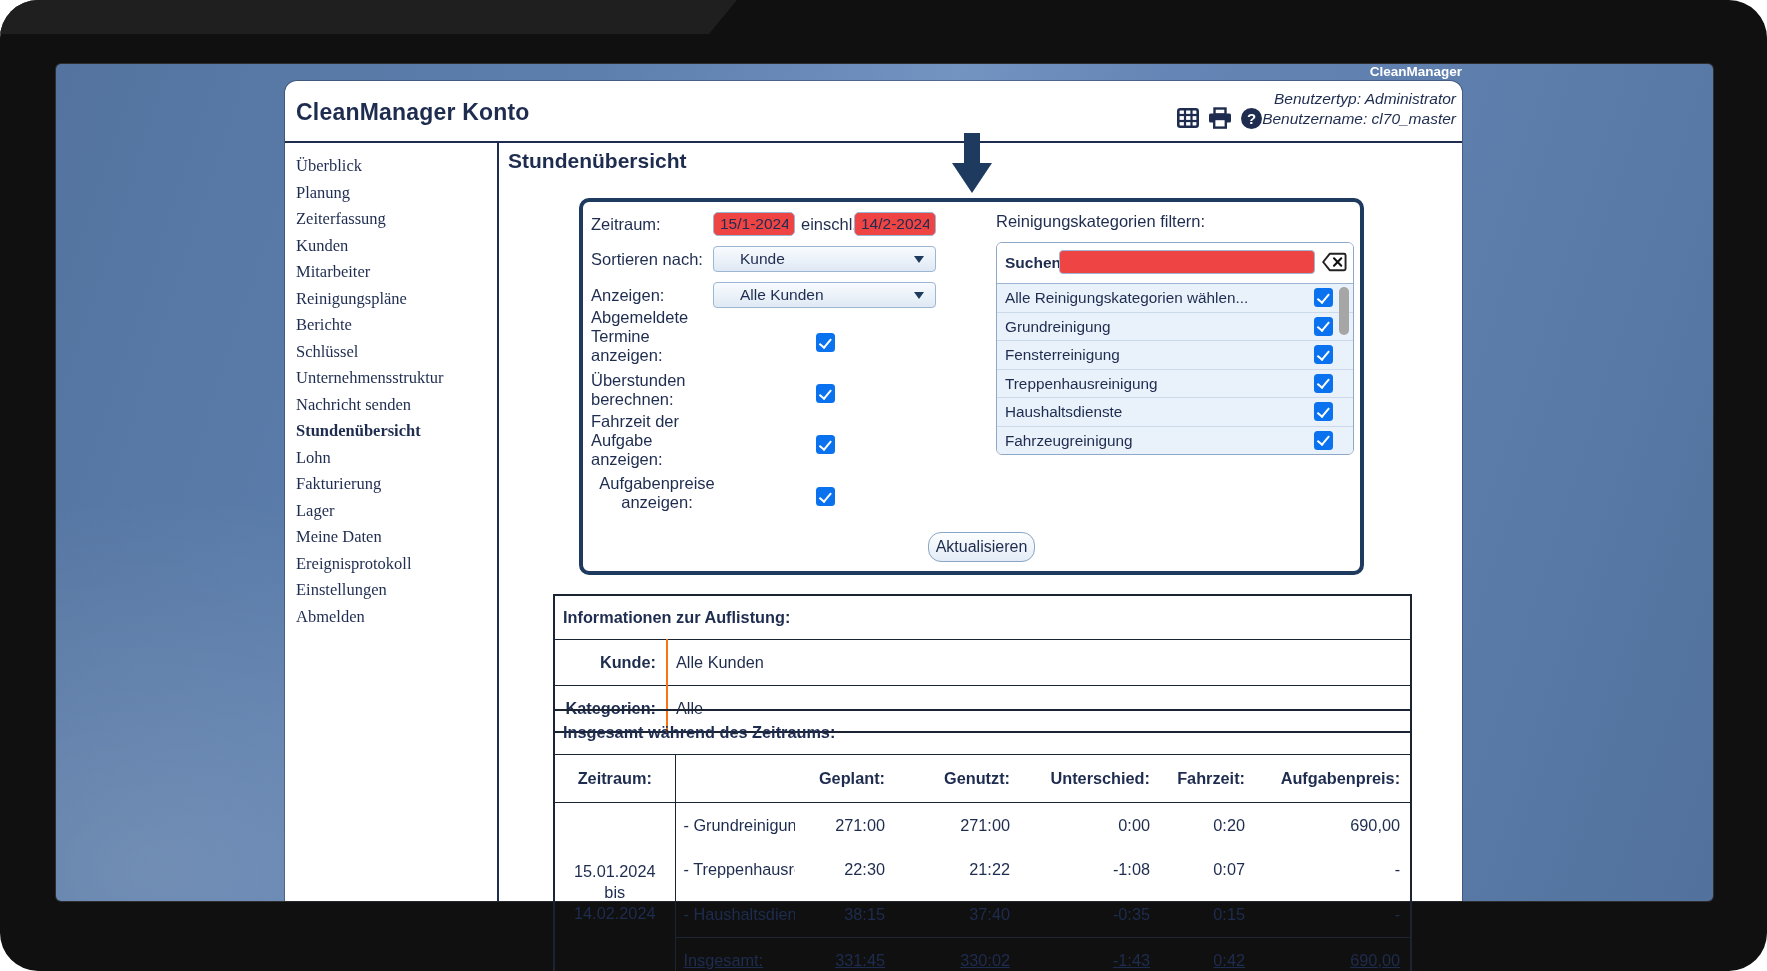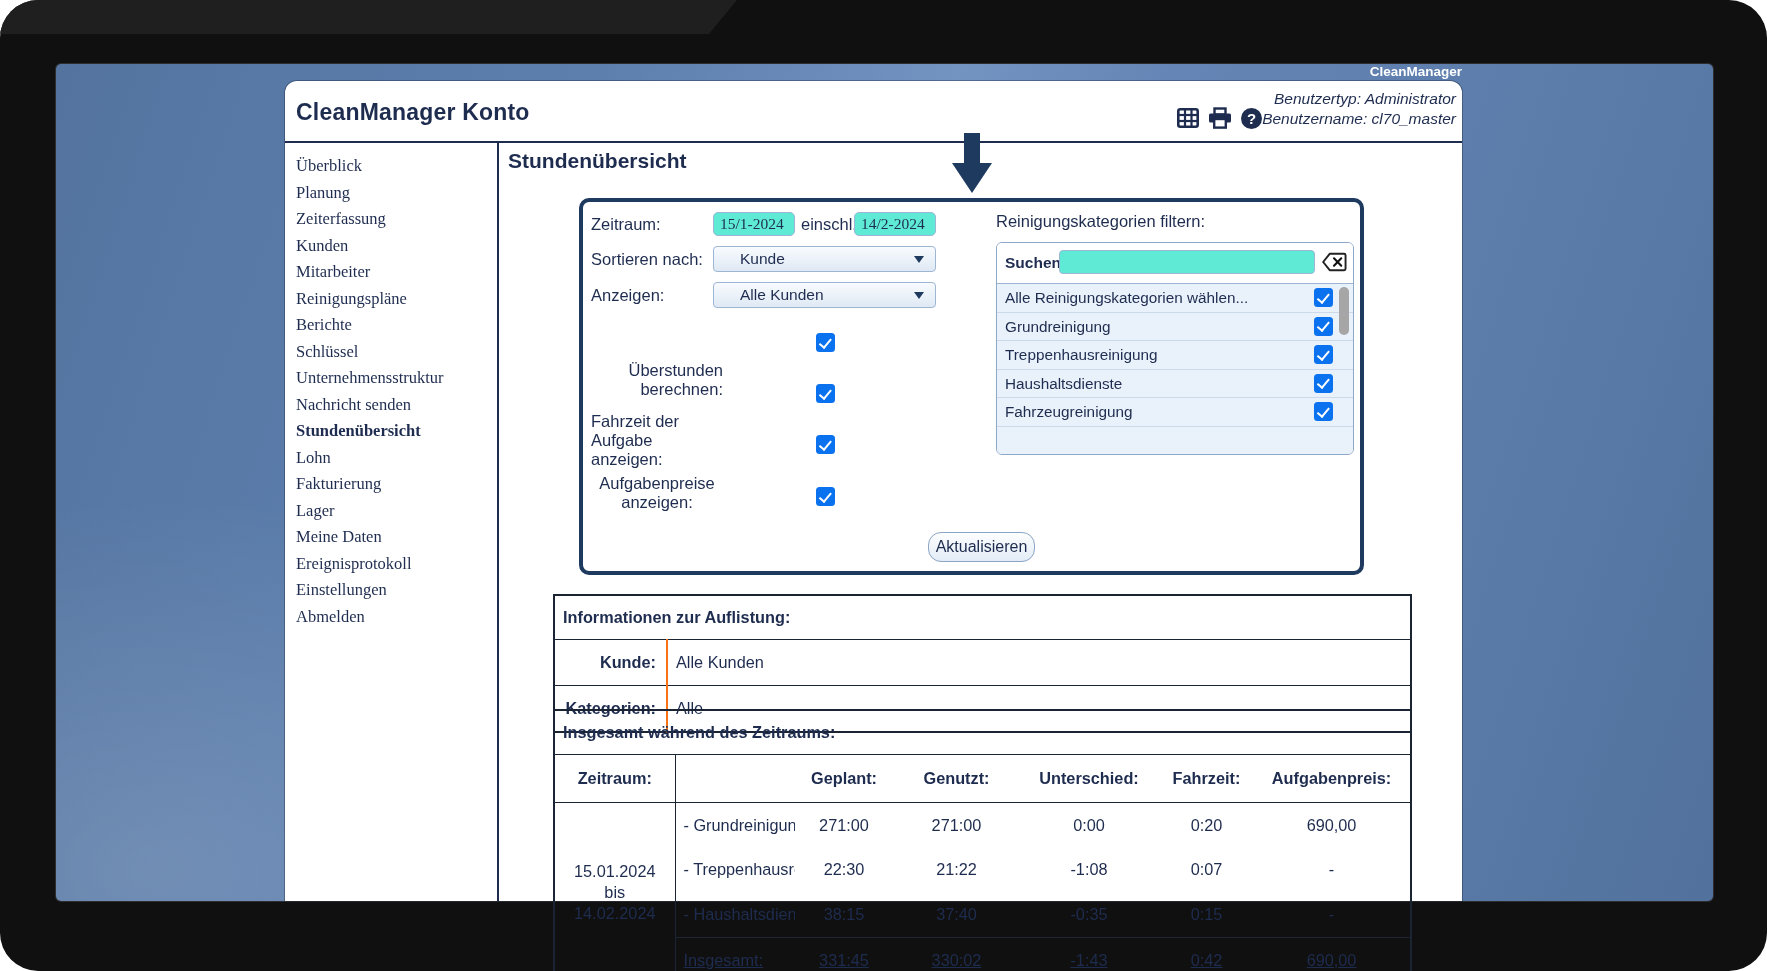--- a/index.html
+++ b/index.html
@@ -33,21 +33,21 @@
   
   .content{position:absolute;left:216px;top:62px;width:961px;height:758px;}
   .page-title{position:absolute;left:7px;top:6px;font-size:21px;font-weight:bold;}
   .down-arrow{position:absolute;left:667px;top:52px;width:40px;height:60px;background:#1e3a5f;z-index:4;
     clip-path:polygon(30% 0,70% 0,70% 50%,100% 50%,50% 100%,0 50%,30% 50%);}
   
   .panel{position:absolute;left:78px;top:55px;width:785px;height:377px;box-sizing:border-box;
     border:4px solid #1e3a5f;border-radius:10px;background:#fff;}
   .flabel{position:absolute;font-size:16.5px;}
   .txt-input{position:absolute;box-sizing:border-box;height:24px;border:1px solid #9db6d4;border-radius:5px;
-    background:#5eead4;font-size:15.5px;color:#1e2c4f;padding:0 6px;font-family:Liberation Serif, serif;outline:none;}
+    background:#ef4444;font-size:15.5px;color:#1e2c4f;padding:0 6px;font-family:Liberation Sans, sans-serif;outline:none;}
   .dd{position:absolute;box-sizing:border-box;height:26px;width:223px;left:130px;border:1px solid #9db6d4;border-radius:4px;
     background:linear-gradient(#f8fbfe,#dfe9f4);font-size:15.5px;line-height:24px;padding-left:26px;cursor:pointer;}
   .dd-arrow{position:absolute;right:11px;top:9px;width:0;height:0;
     border-left:5.5px solid transparent;border-right:5.5px solid transparent;border-top:7px solid #1e3a5f;}
   .cb{position:absolute;width:19px;height:19px;background:#0b72ef;border-radius:3.5px;cursor:pointer;}
   .cb::after{content:"";position:absolute;left:6.2px;top:2.6px;width:4.6px;height:9.6px;
     border:solid #fff;border-width:0 2.6px 2.6px 0;transform:rotate(40deg);}
   .cb-label{position:absolute;left:8px;width:132px;font-size:16.5px;line-height:19px;}
   
   .filter-title{position:absolute;left:413px;top:10px;font-size:16.5px;}
@@ -72,21 +72,21 @@
   table.tbl td{padding:8px;vertical-align:middle;overflow:hidden;white-space:nowrap;}
   .t-title td{height:27px;font-weight:bold;padding-left:8px;border-bottom:1px solid #1b2433;}
   .info{left:52px;top:451px;width:857px;}
   .info td.k{font-weight:bold;text-align:right;padding-right:10px;border-right:2px solid #f97316;height:29px;}
   .info td.v{padding-left:8px;}
   .info tr.r1 td{border-bottom:1px solid #1b2433;}
   .totals{left:52px;top:566px;width:857px;}
   .totals .t-head td{height:31px;font-weight:bold;border-bottom:1px solid #1b2433;}
   .totals td.c1{text-align:center;}
   .totals .t-head td.c1{border-right:1px solid #1b2433;}
-  .totals td.num{text-align:center;padding-right:10px;}
+  .totals td.num{text-align:right;padding-right:10px;}
   .totals td.cat{padding-left:8px;}
   .totals td.period{border-right:1px solid #1b2433;font-size:16.3px;line-height:21px;}
   .totals tr.r td{height:28.5px;}
   .totals tr.total td{height:29px;border-top:1px solid #1b2433;margin-left:13px;}
   .u{text-decoration:underline;}
 </style>
 </head>
 <body>
 
 <div class="stage">
@@ -160,23 +160,24 @@
           <span>Kunde</span>
           <span class="dd-arrow"></span>
         </div>
 
         <span class="flabel" style="left:8px;top:80px;line-height:26px;">Anzeigen:</span>
         <div class="dd" style="top:80px;">
           <span>Alle Kunden</span>
           <span class="dd-arrow"></span>
         </div>
 
+        <span class="cb-label" style="top:106px;">Abgemeldete Termine anzeigen:</span>
         <span class="cb" style="left:233px;top:131px;"></span>
 
-        <span class="cb-label" style="top:159px;text-align:right;">Überstunden berechnen:</span>
+        <span class="cb-label" style="top:169px;">Überstunden berechnen:</span>
         <span class="cb" style="left:233px;top:182px;"></span>
 
         <span class="cb-label" style="top:210px;">Fahrzeit der Aufgabe anzeigen:</span>
         <span class="cb" style="left:233px;top:233px;"></span>
 
         <span class="cb-label" style="top:272px;text-align:center;">Aufgabenpreise anzeigen:</span>
         <span class="cb" style="left:233px;top:285px;"></span>
 
         <div class="filter-title">Reinigungskategorien filtern:</div>
         <div class="filter-box">
@@ -190,20 +191,24 @@
               </svg>
             </span>
           </div>
           <div class="cat-list">
             <div class="cat-item">
               <span class="cat-lbl">Alle Reinigungskategorien wählen...</span>
               <span class="cb"></span>
             </div>
             <div class="cat-item">
               <span class="cat-lbl">Grundreinigung</span>
+              <span class="cb"></span>
+            </div>
+            <div class="cat-item">
+              <span class="cat-lbl">Fensterreinigung</span>
               <span class="cb"></span>
             </div>
             <div class="cat-item">
               <span class="cat-lbl">Treppenhausreinigung</span>
               <span class="cb"></span>
             </div>
             <div class="cat-item">
               <span class="cat-lbl">Haushaltsdienste</span>
               <span class="cb"></span>
             </div>

